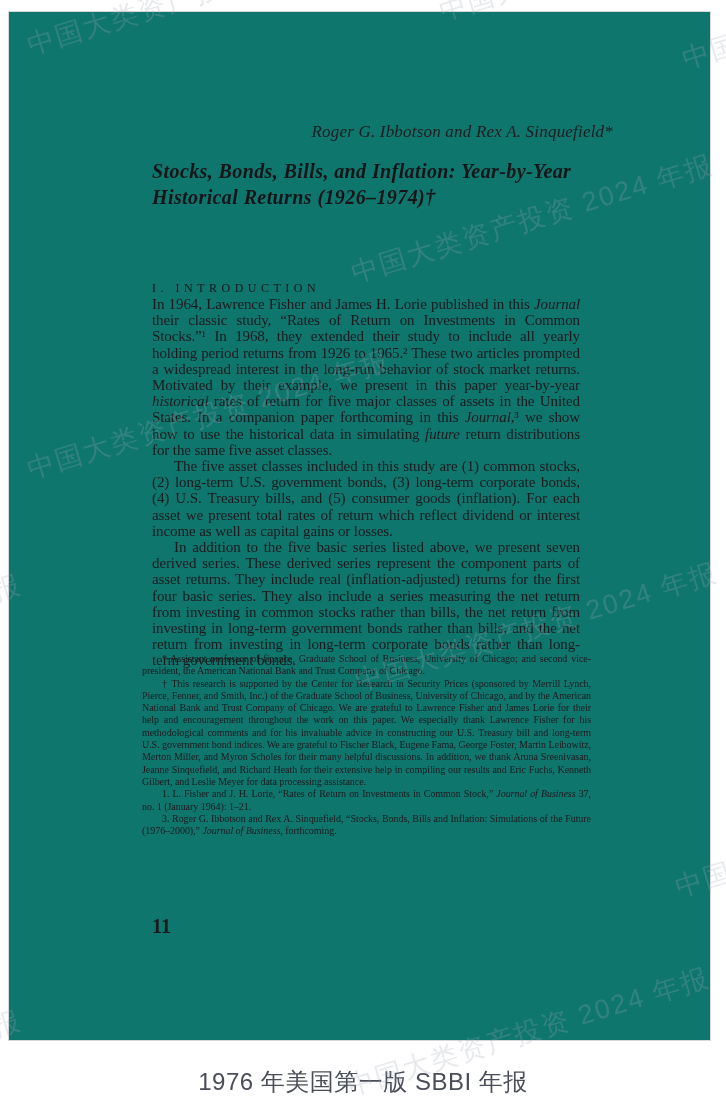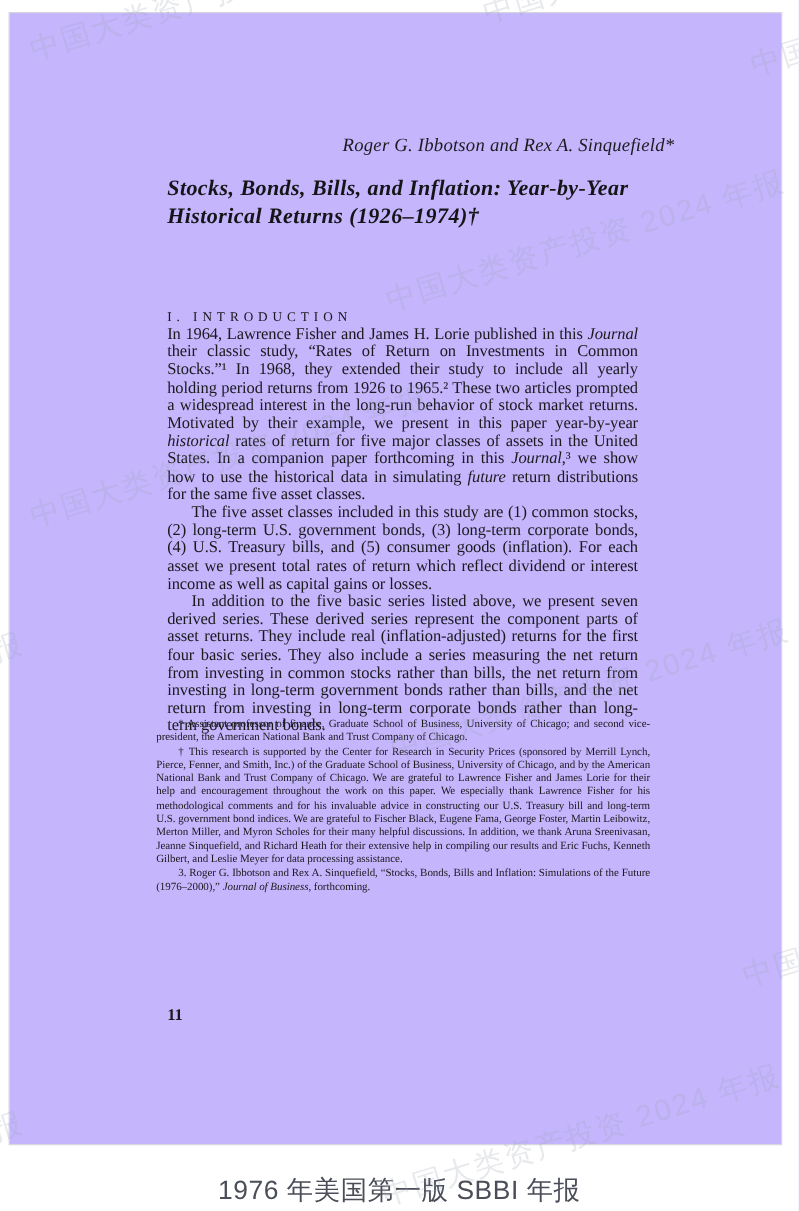--- a/index.html
+++ b/index.html
@@ -13,21 +13,21 @@
     position: relative;
     width: 726px; height: 1101px;
     background: #ffffff;
     overflow: hidden;
   }
   
   .page-card {
     position: absolute;
     left: 8px; top: 11px;
     width: 701px; height: 1028px;
-    background: #c4b5fd;
+    background: #0f766e;
     border: 1px solid #d6d8dc;
   }
   .author-line {
     position: absolute;
     left: 135px; top: 110px; width: 469px;
     text-align: right;
     font-style: italic;
     font-size: 17px;
     color: #1c1c1e;
     letter-spacing: 0.2px;
@@ -68,21 +68,21 @@
     font-size: 10px;
     line-height: 12.3px;
     letter-spacing: -0.05px;
     text-align: justify;
     color: #1a1a1c;
   }
   .fn { margin: 0; text-indent: 20px; }
   .page-number {
     position: absolute;
     left: 143px; top: 903px;
-    font-size: 15px;
+    font-size: 20px;
     font-weight: bold;
     color: #1a1a1c;
     font-family: Liberation Serif, serif;
   }
   
   .watermark-layer {
     position: absolute;
     left: 0; top: 0; width: 726px; height: 1101px;
     overflow: hidden;
     pointer-events: none;
@@ -127,20 +127,21 @@
 
     <div class="body-text">
       <p class="para">In 1964, Lawrence Fisher and James H. Lorie published in this <i>Journal</i> their classic study, “Rates of Return on Investments in Common Stocks.”¹ In 1968, they extended their study to include all yearly holding period returns from 1926 to 1965.² These two articles prompted a widespread interest in the long-run behavior of stock market returns. Motivated by their example, we present in this paper year-by-year <i>historical</i> rates of return for five major classes of assets in the United States. In a companion paper forthcoming in this <i>Journal</i>,³ we show how to use the historical data in simulating <i>future</i> return distributions for the same five asset classes.</p>
       <p class="para indent">The five asset classes included in this study are (1) common stocks, (2) long-term U.S. government bonds, (3) long-term corporate bonds, (4) U.S. Treasury bills, and (5) consumer goods (inflation). For each asset we present total rates of return which reflect dividend or interest income as well as capital gains or losses.</p>
       <p class="para indent">In addition to the five basic series listed above, we present seven derived series. These derived series represent the component parts of asset returns. They include real (inflation-adjusted) returns for the first four basic series. They also include a series measuring the net return from investing in common stocks rather than bills, the net return from investing in long-term government bonds rather than bills, and the net return from investing in long-term corporate bonds rather than long-term government bonds.</p>
     </div>
 
     <div class="footnotes">
       <p class="fn">* Assistant professor of finance, Graduate School of Business, University of Chicago; and second vice-president, the American National Bank and Trust Company of Chicago.</p>
       <p class="fn">† This research is supported by the Center for Research in Security Prices (sponsored by Merrill Lynch, Pierce, Fenner, and Smith, Inc.) of the Graduate School of Business, University of Chicago, and by the American National Bank and Trust Company of Chicago. We are grateful to Lawrence Fisher and James Lorie for their help and encouragement throughout the work on this paper. We especially thank Lawrence Fisher for his methodological comments and for his invaluable advice in constructing our U.S. Treasury bill and long-term U.S. government bond indices. We are grateful to Fischer Black, Eugene Fama, George Foster, Martin Leibowitz, Merton Miller, and Myron Scholes for their many helpful discussions. In addition, we thank Aruna Sreenivasan, Jeanne Sinquefield, and Richard Heath for their extensive help in compiling our results and Eric Fuchs, Kenneth Gilbert, and Leslie Meyer for data processing assistance.</p>
+      <p class="fn">1. L. Fisher and J. H. Lorie, “Rates of Return on Investments in Common Stock,” <i>Journal of Business</i> 37, no. 1 (January 1964): 1–21.</p>
       <p class="fn">3. Roger G. Ibbotson and Rex A. Sinquefield, “Stocks, Bonds, Bills and Inflation: Simulations of the Future (1976–2000),” <i>Journal of Business</i>, forthcoming.</p>
     </div>
 
     <div class="page-number">11</div>
   </div>
 
   <div class="watermark-layer">
     <div class="wm" style="left:28px;  top:28px;">中国大类资产投资 2024 年报</div>
     <div class="wm" style="left:440px; top:-6px;">中国大类资产投资 2024 年报</div>
     <div class="wm" style="left:683px; top:42px;">中国大类资产投资 2024 年报</div>

